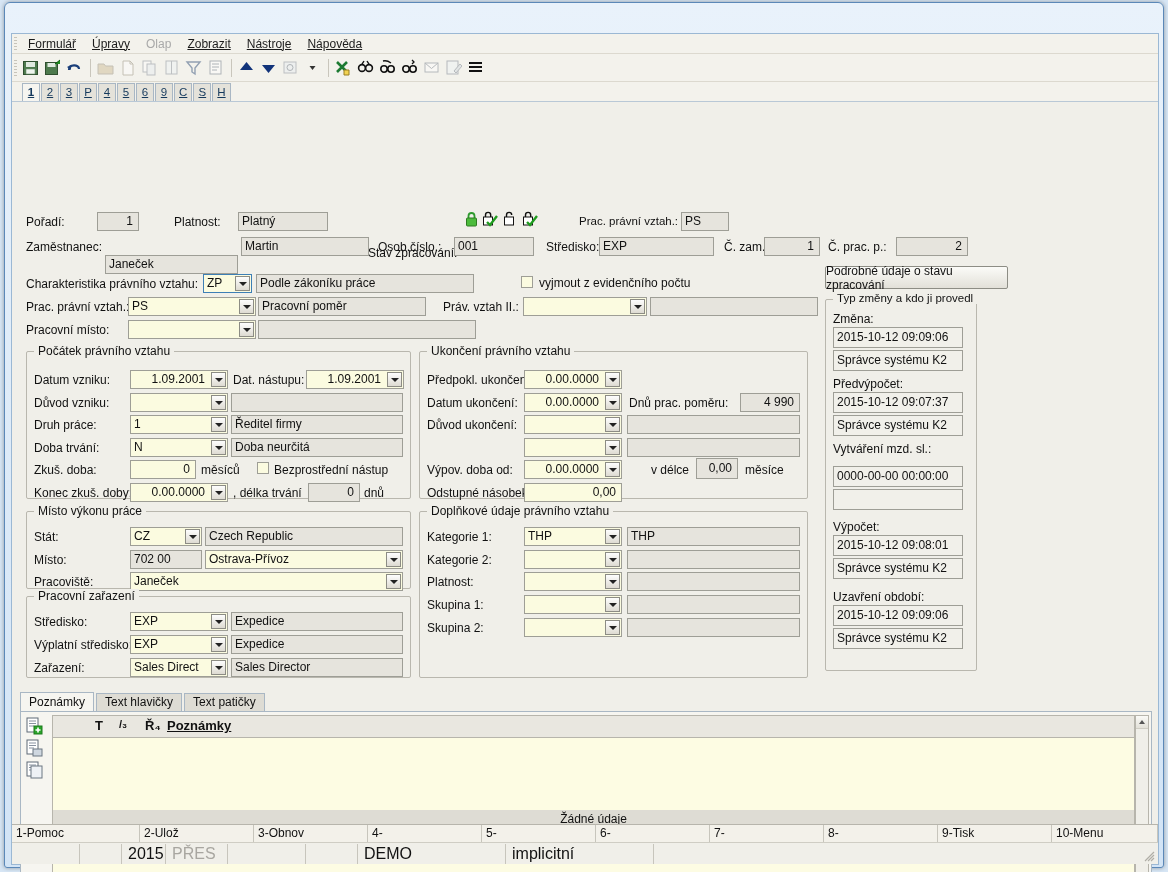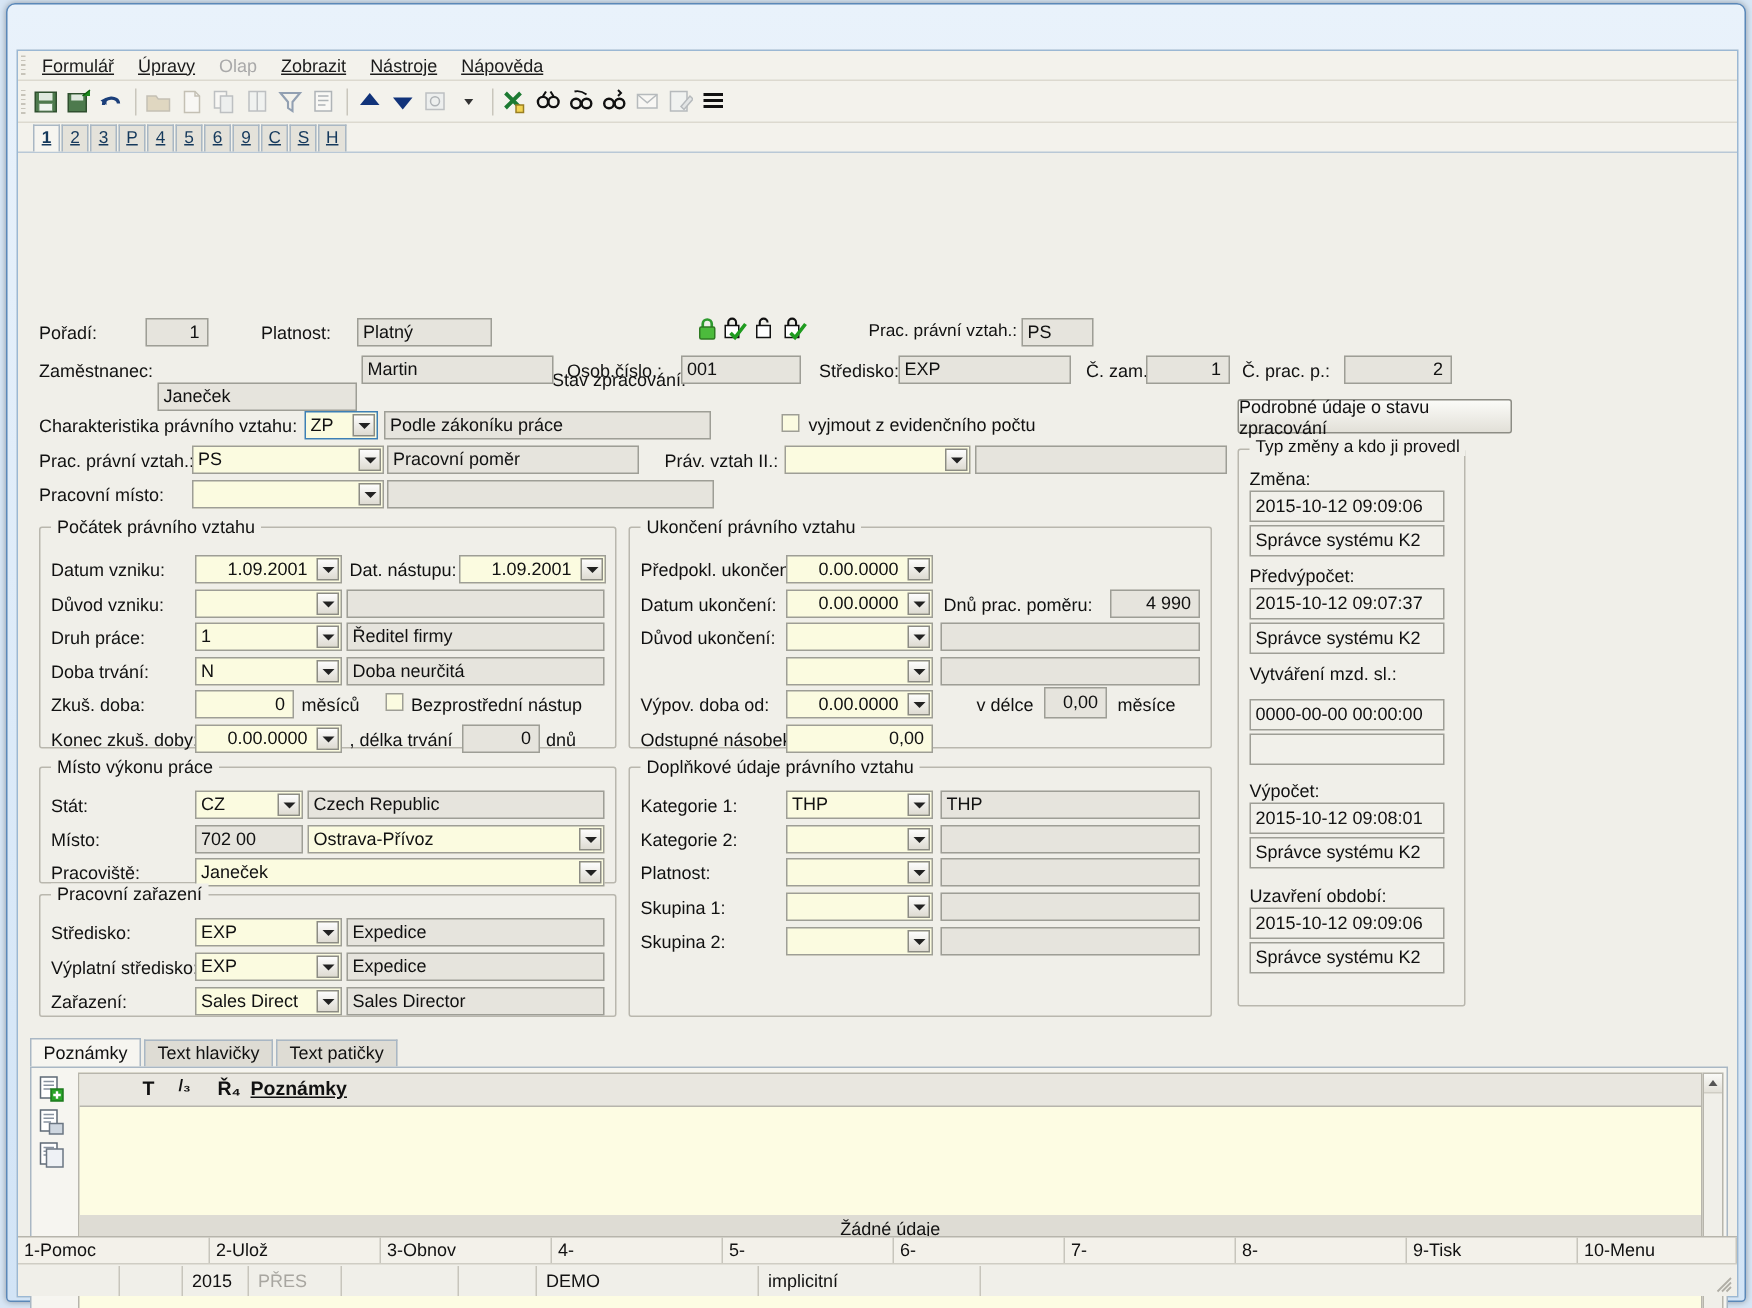--- a/index.html
+++ b/index.html
@@ -107,21 +107,21 @@
   .nhead { height:22px; background:#e9e7e0; border-bottom:1px solid #b7b5ac; position:relative; }
   .nhead .hcell { position:absolute; top:2px; font-size:13px; font-weight:bold; color:#111; }
   .nempty { position:absolute; left:0; right:0; top:94px; height:19px; background:#dedcd4; text-align:center; line-height:19px; font-size:12px; color:#111; }
   .vscroll { position:absolute; right:2px; top:3px; bottom:3px; width:14px; background:#f0efe9; border:1px solid #b7b5ac; }
   .vsbtn { height:13px; display:flex; align-items:center; justify-content:center; background:linear-gradient(to bottom,#fafaf7,#e3e1d9); border-bottom:1px solid #cfcdc4; }
   .vsbtn i.up { width:0;height:0;border-left:3px solid transparent;border-right:3px solid transparent;border-bottom:4px solid #555; }
   
   .fkeys { position:absolute; left:0; bottom:22px; width:1146px; height:18px; background:#f3f1ea; border-top:1px solid #b7b5ac; display:flex; }
   .fkey { border-right:1px solid #c7c5bc; font-size:12px; color:#111; padding-left:4px; line-height:17px; }
   .sbar { position:absolute; left:0; bottom:0; width:1146px; height:22px; background:#f0efe9; border-top:1px solid #cfcdc4; display:flex; align-items:center; }
-  .scell { height:20px; border-right:1px solid #c7c5bc; font-size:12px; line-height:20px; padding:0 6px; color:#111; }
+  .scell { height:20px; border-right:1px solid #c7c5bc; font-size:16px; line-height:20px; padding:0 6px; color:#111; }
   .scell.grey { color:#a8a6a0; }
   .grip-corner { position:absolute; right:3px; bottom:2px; width:12px; height:12px; }
 </style>
 </head>
 <body>
 
 <div class="window">
 
 
   <div class="client">

